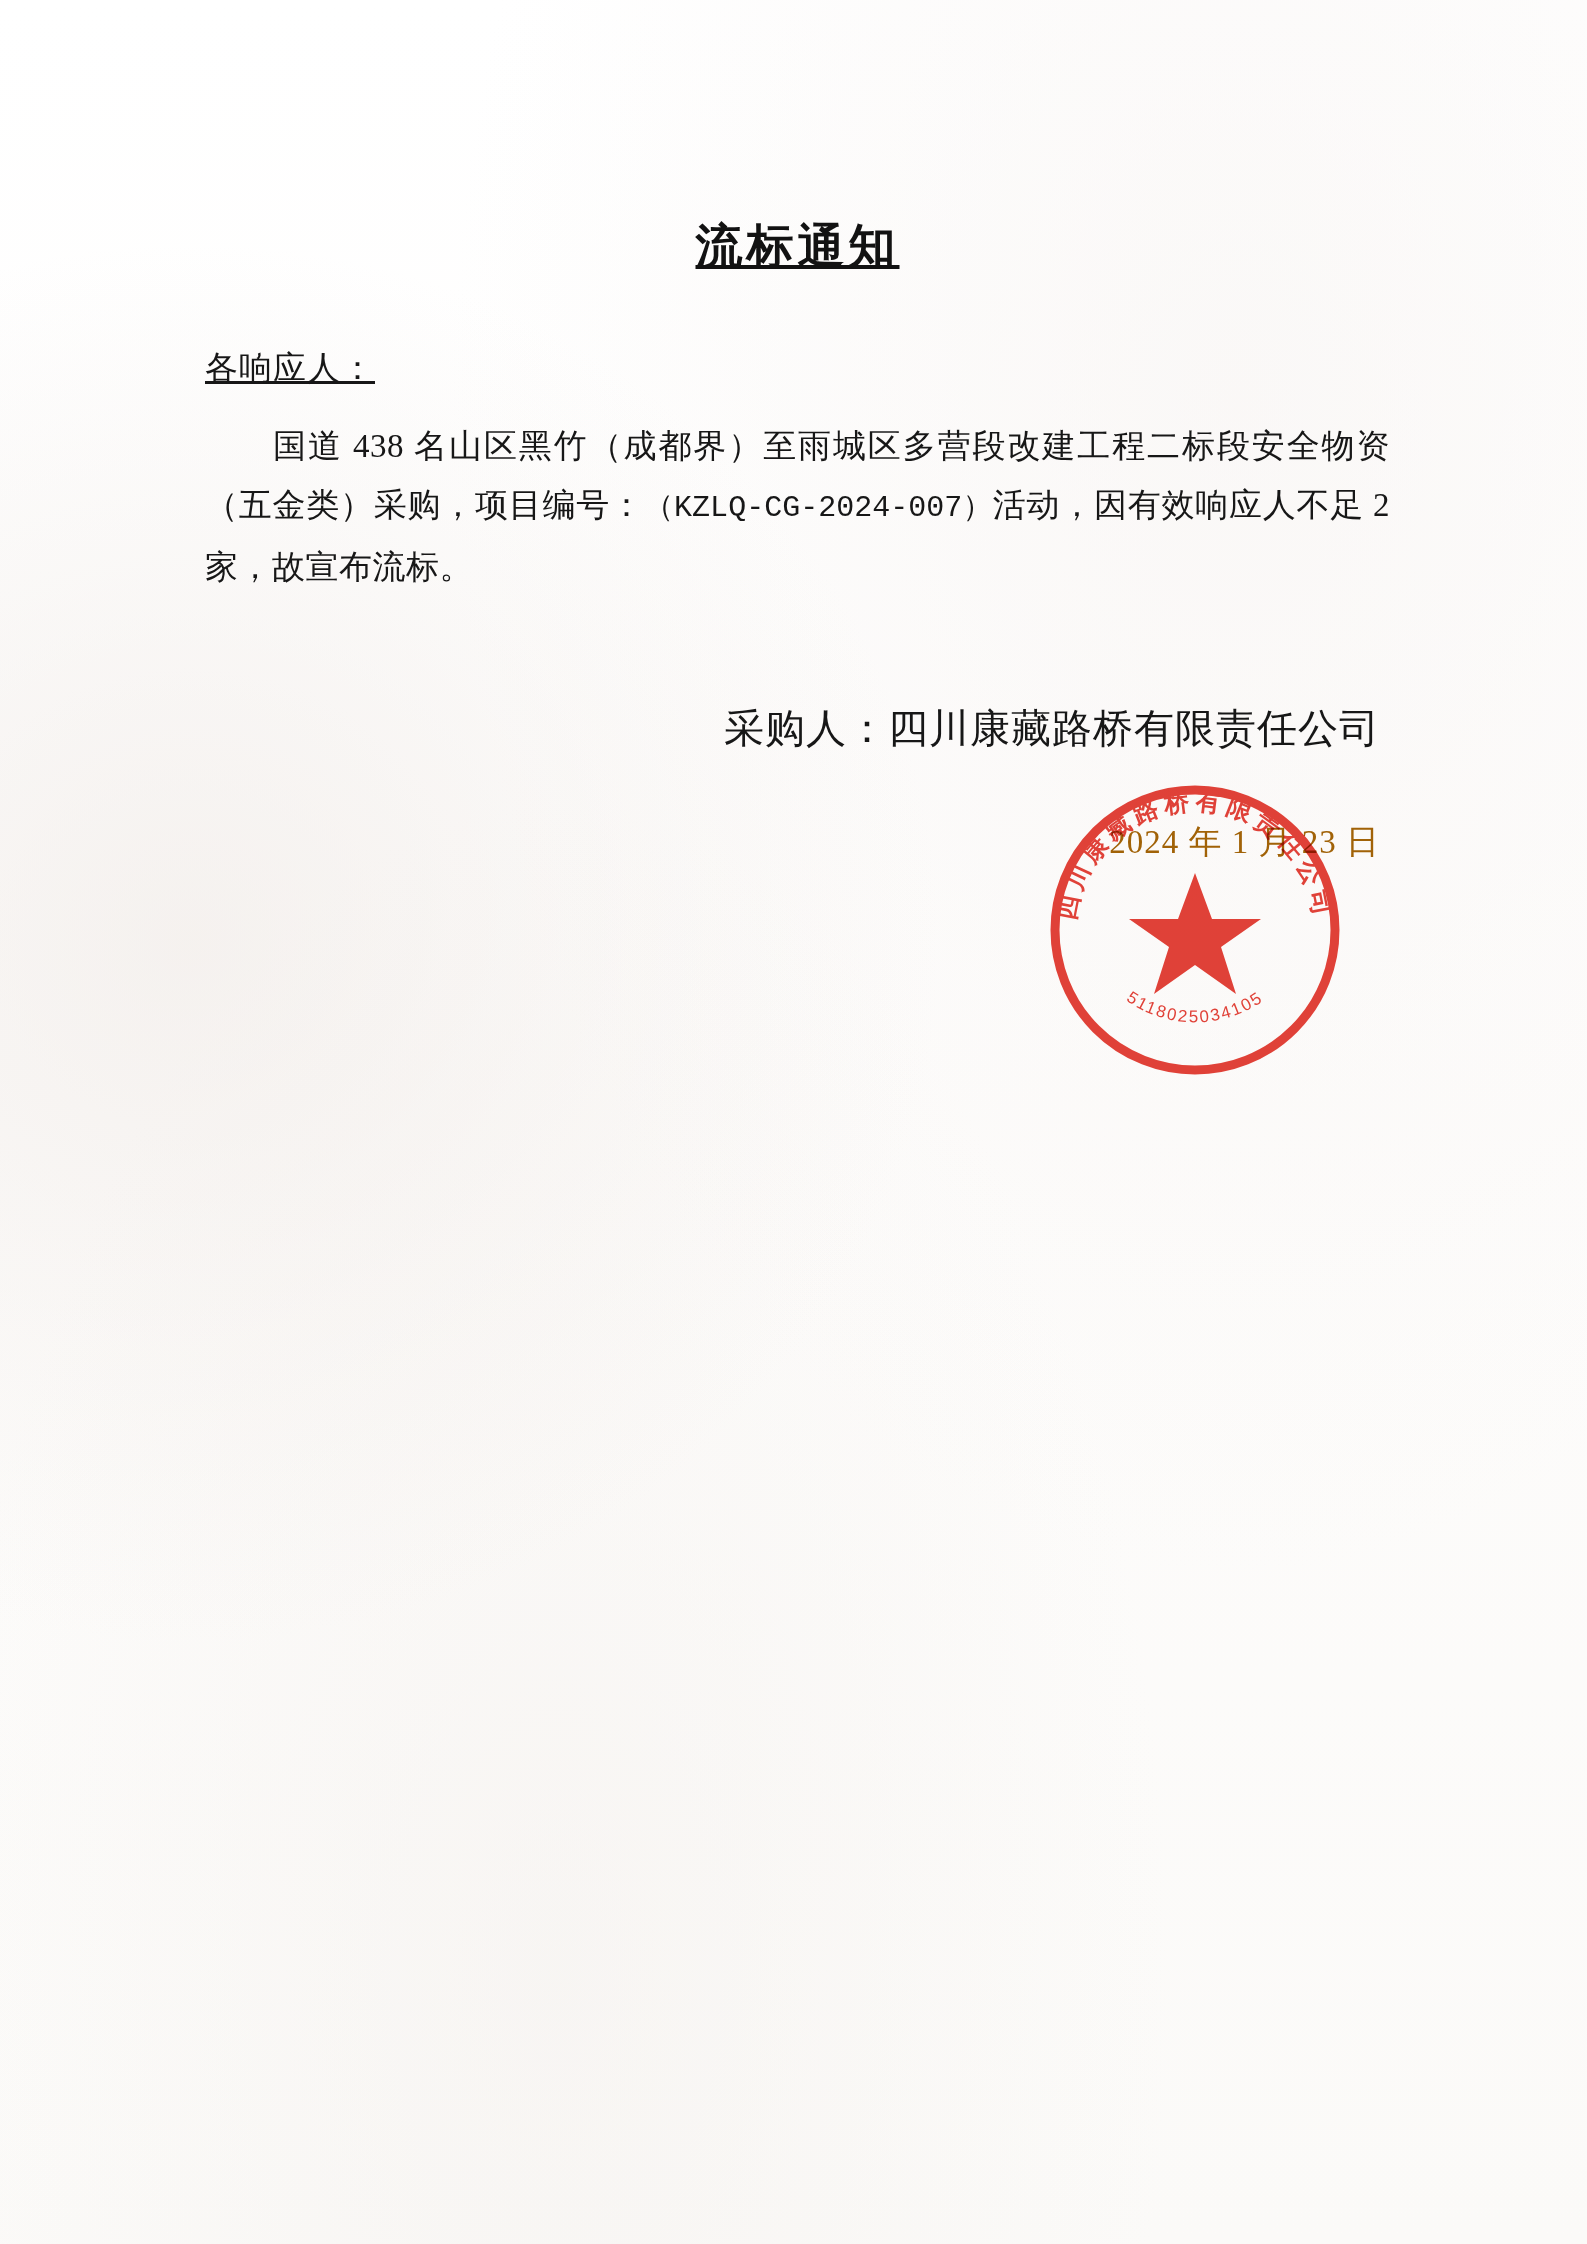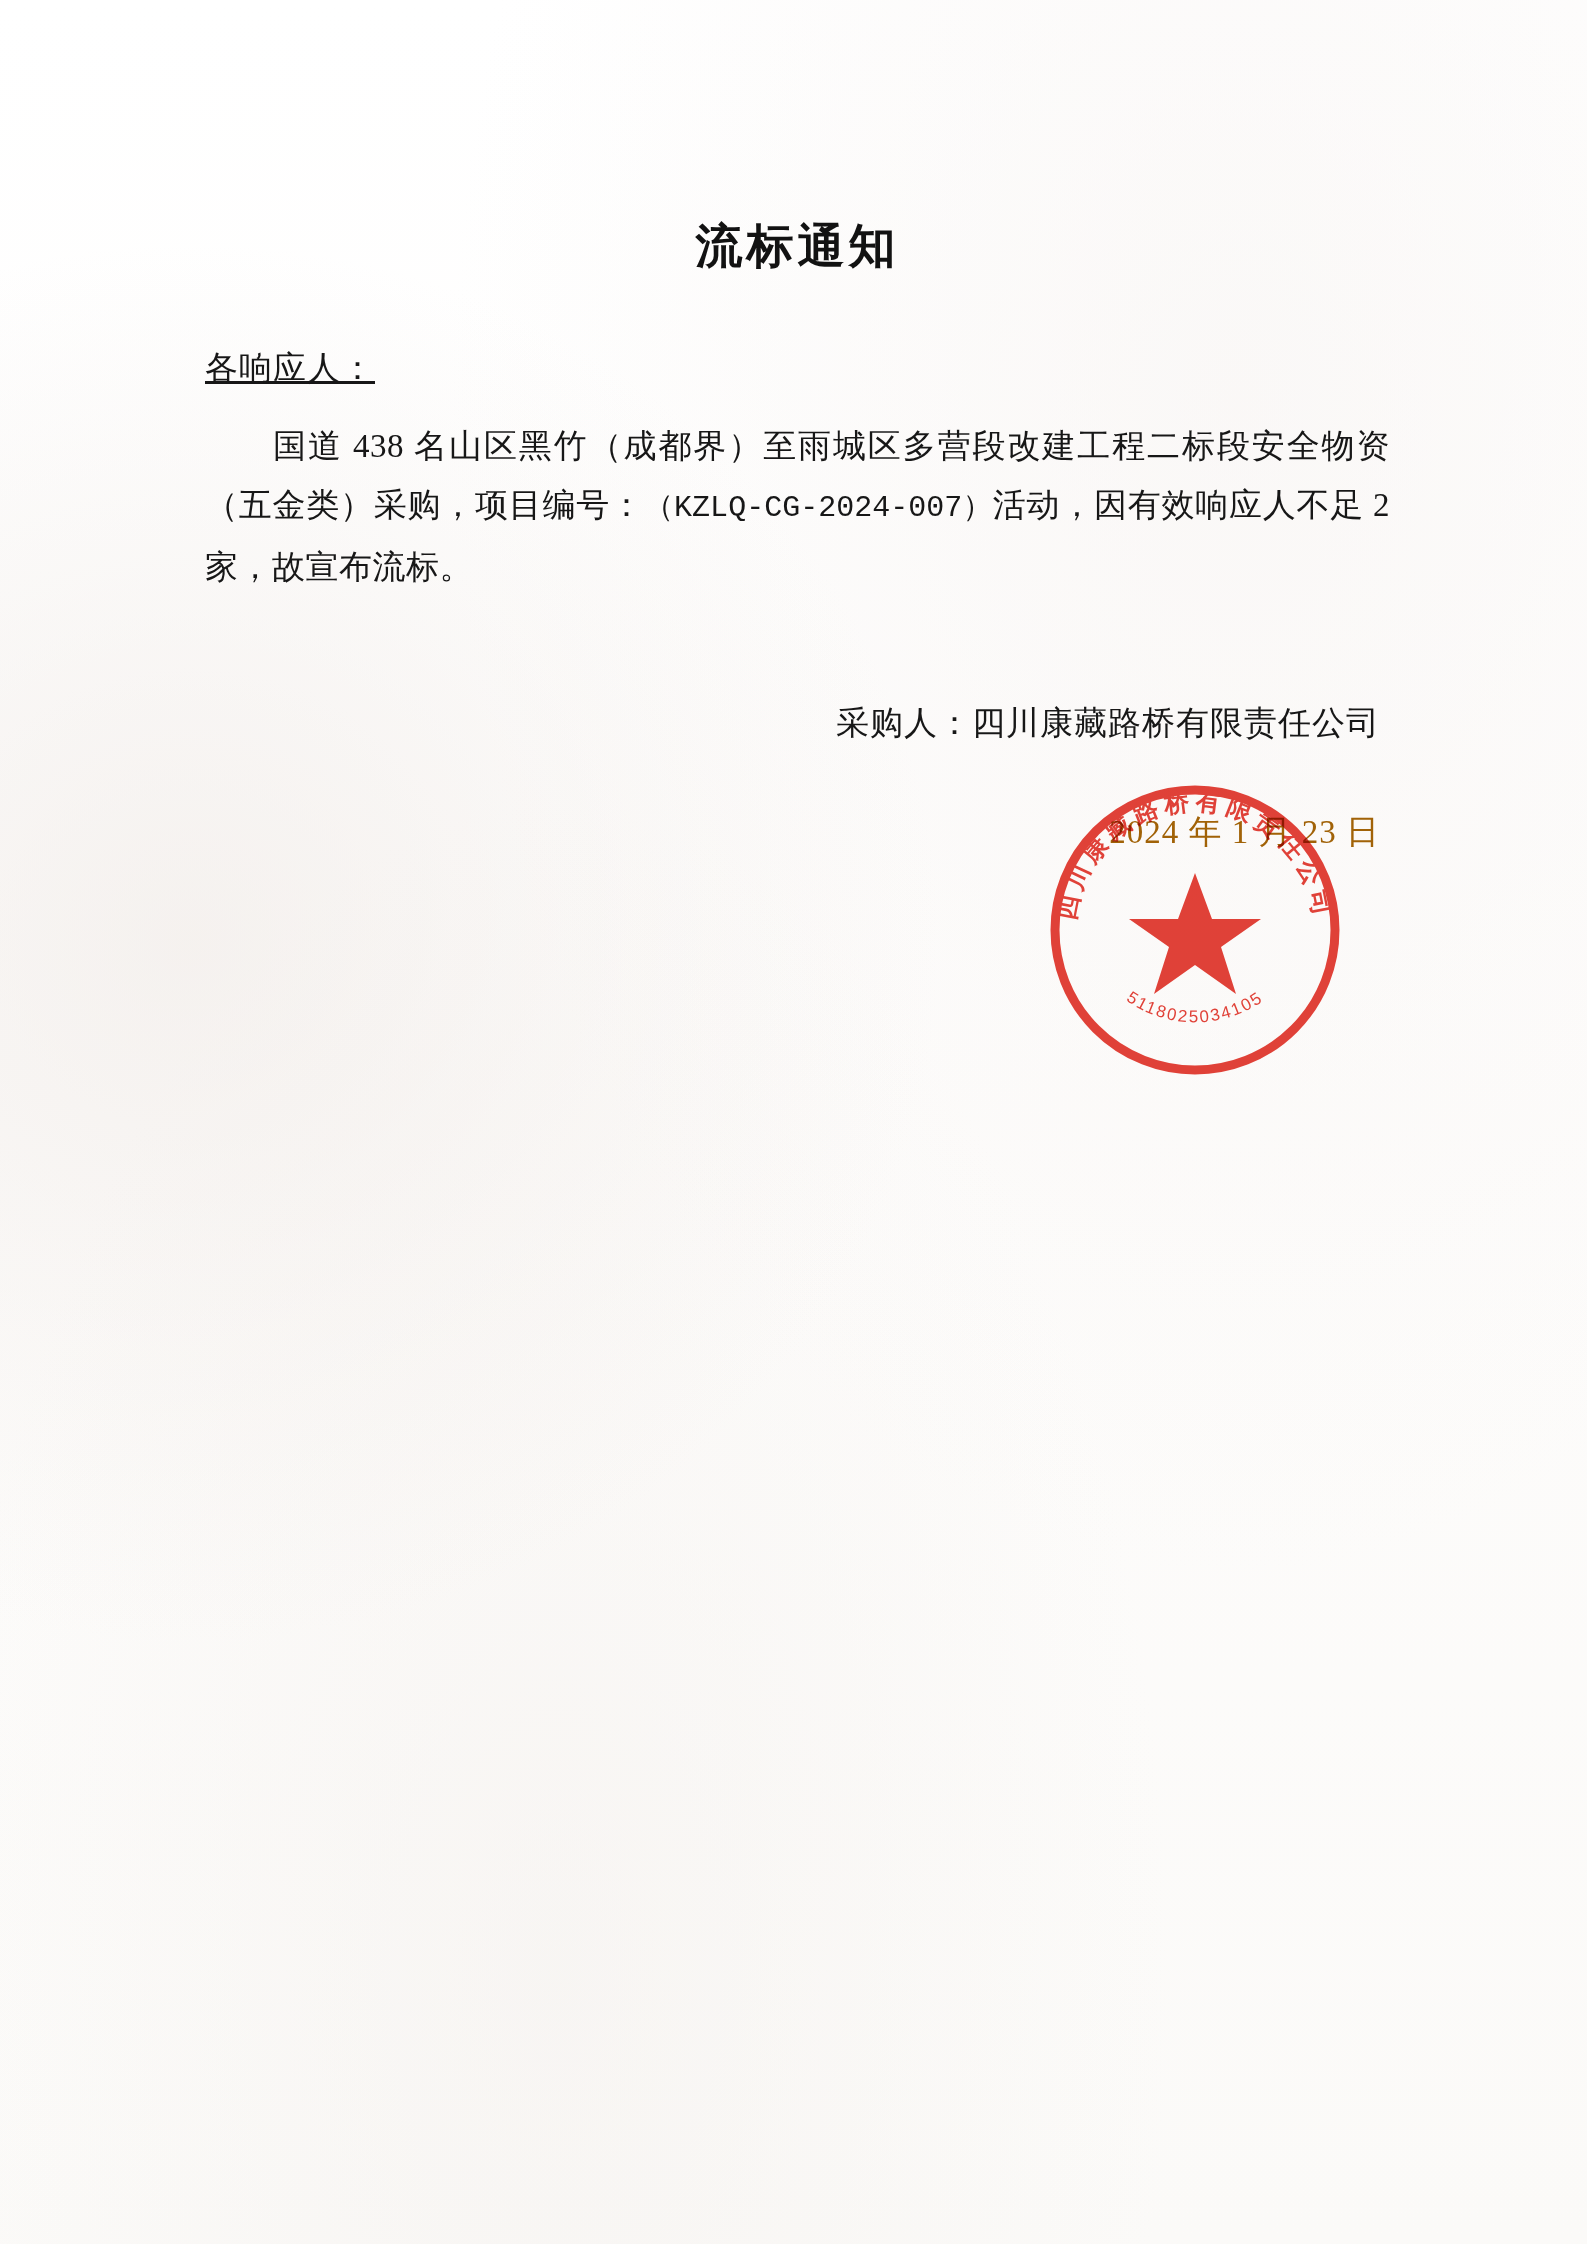--- a/index.html
+++ b/index.html
@@ -42,20 +42,21 @@
   }
 
   .doc-title {
     margin-top: 215px;
     text-align: center;
     font-size: 47px;
     font-weight: bold;
     letter-spacing: 4px;
     font-family: "Liberation Serif", "DejaVu Serif", serif;
     color: #121212;
+    text-decoration: underline;
   }
 
   .salutation {
     margin-top: 68px;
     font-size: 33px;
     letter-spacing: 1px;
     color: #171717;
     text-decoration: underline;
   }
 
@@ -76,21 +77,21 @@
   }
 
   .signature-block {
     margin-top: 104px;
     text-align: right;
     padding-right: 10px;
     position: relative;
     z-index: 1;
   }
   .sign-line {
-    font-size: 33px;
+    font-size: 40px;
     letter-spacing: 1px;
     color: #171717;
   }
   .sign-date {
     margin-top: 64px;
     font-size: 33px;
     letter-spacing: 1px;
     color: #a16207;
   }
 

